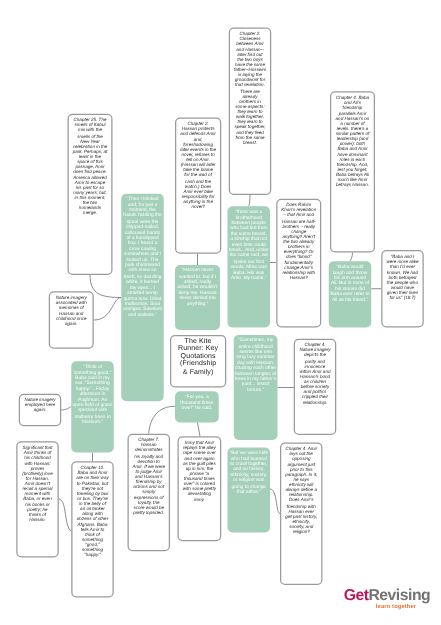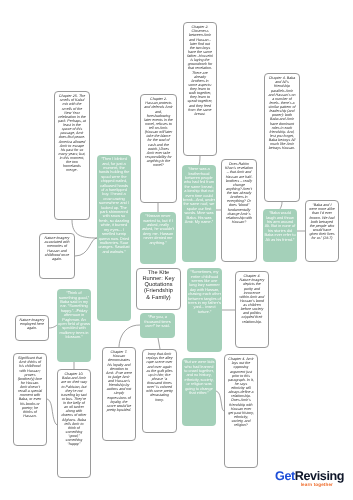--- a/index.html
+++ b/index.html
@@ -6,22 +6,22 @@
   body{width:353px;height:500px;background:#ffffff;font-family:"Liberation Sans",sans-serif;overflow:hidden;-webkit-font-smoothing:antialiased;text-rendering:geometricPrecision;}
   #canvas{position:relative;width:353px;height:500px;}
   .node{position:absolute;box-sizing:border-box;display:block;text-align:center;overflow:hidden;padding:2.2px 3px;}
   .node.white{background:#ffffff;border:0.7px solid #9a9a9a;border-radius:4px;color:#2b2b2b;font-style:italic;}
   .node.green{background:#a4d0b9;border-radius:4px;color:#ffffff;font-style:normal;padding:2.2px 1px;}
   .node.title{background:#ffffff;border:0.7px solid #9a9a9a;border-radius:4px;color:#1a1a1a;font-weight:normal;padding:0.5px 1px;letter-spacing:0.1px;white-space:pre-line;}
   .node .txt{line-height:1.13;word-wrap:break-word;width:100%;}
   svg.links{position:absolute;left:0;top:0;width:353px;height:500px;pointer-events:none;}
   #logo{position:absolute;left:275px;top:470px;width:68px;}
   #logo .l1{font-size:12.6px;font-weight:bold;letter-spacing:-0.4px;line-height:12.6px;}
-  #logo .get{color:#1d4ed8;}
-  #logo .rev{color:#0f172a;}
+  #logo .get{color:#be185d;}
+  #logo .rev{color:#737373;}
   #logo .tag{color:#ef6c2b;font-size:4.6px;font-weight:bold;text-align:right;line-height:4.4px;letter-spacing:0.12px;padding-right:10px;}
 </style>
 </head>
 <body>
 
 <div id="canvas">
   <svg class="links" viewBox="0 0 353 500">
       <path d="M 72,220 C 72,236 82,238 97,238" fill="none" stroke="#7a7a7a" stroke-width="0.7"></path>
       <path d="M 75,256 C 90,256 90,238 97,238" fill="none" stroke="#7a7a7a" stroke-width="0.7"></path>
       <path d="M 158,203 L 158,212" fill="none" stroke="#7a7a7a" stroke-width="0.7"></path>

